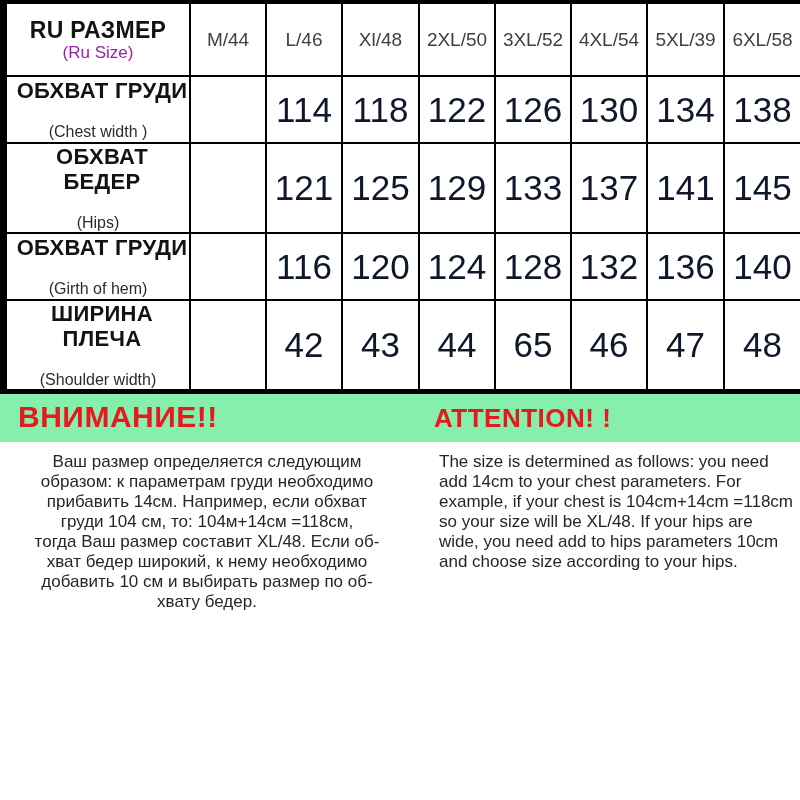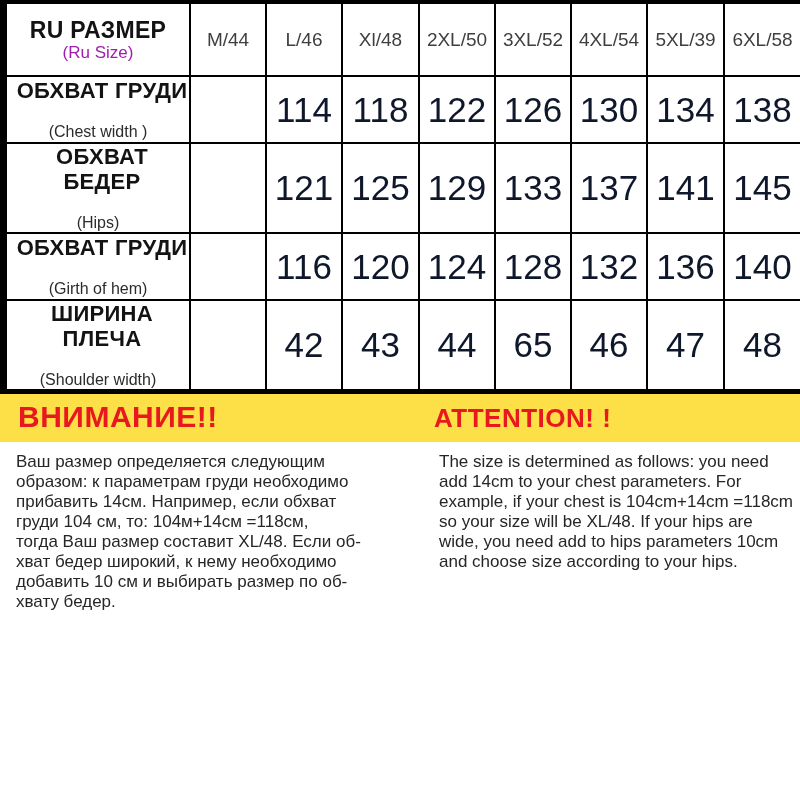--- a/index.html
+++ b/index.html
@@ -23,26 +23,26 @@
 
   .lbl-ru{font-size:22px;font-weight:bold;color:#131313;letter-spacing:.3px;line-height:25px;margin-left:8px;}
   .lbl-en{font-size:16px;font-weight:normal;color:#2c2c2c;line-height:19px;margin-top:19px;}
   .corner-ru{font-size:23px;font-weight:bold;color:#131313;letter-spacing:.3px;line-height:26px;}
   .corner-en{font-size:17px;font-weight:normal;color:#a21caf;line-height:20px;}
   th.size-head{font-size:19px;font-weight:normal;color:#3f3f3f;}
   td.val{font-size:35px;color:#0f172a;}
 
   
   .notice{position:relative;width:800px;background:#ffffff;}
-  .band{position:relative;height:48px;background:#fde047;}
+  .band{position:relative;height:48px;background:#86efac;}
   .ru-head{position:absolute;left:18px;top:6px;margin:0;font-size:30px;font-weight:bold;color:#e8191e;letter-spacing:.5px;}
   .en-head{position:absolute;left:434px;top:9px;margin:0;font-size:26px;font-weight:bold;color:#e8191e;letter-spacing:.5px;}
   .texts{position:relative;height:190px;background:#fff;}
   .para{position:absolute;top:10px;margin:0;font-size:17px;line-height:20px;color:#262626;white-space:pre-line;}
-  .para.ru{left:16px;width:382px;}
+  .para.ru{left:16px;width:382px;text-align:center;}
   .para.en{left:410px;width:388px;margin-left:29px;}
 </style>
 </head>
 <body>
 
 <div class="page">
 
   <div class="table-wrap">
     <table class="size-table">
       <colgroup>

